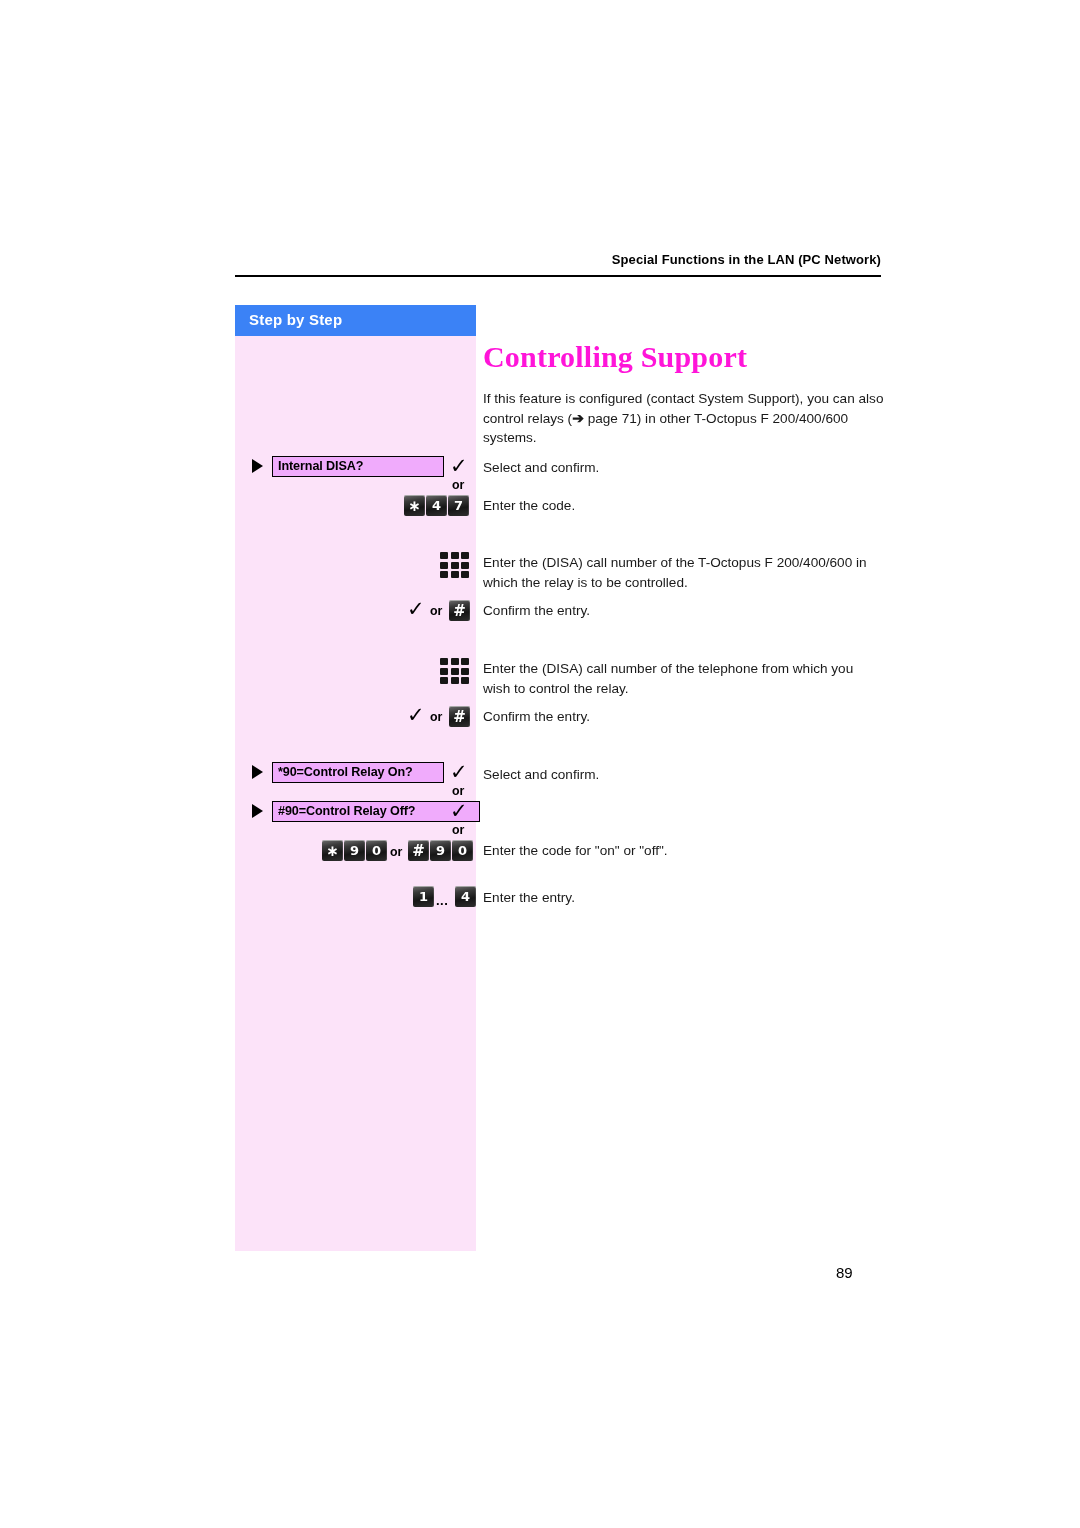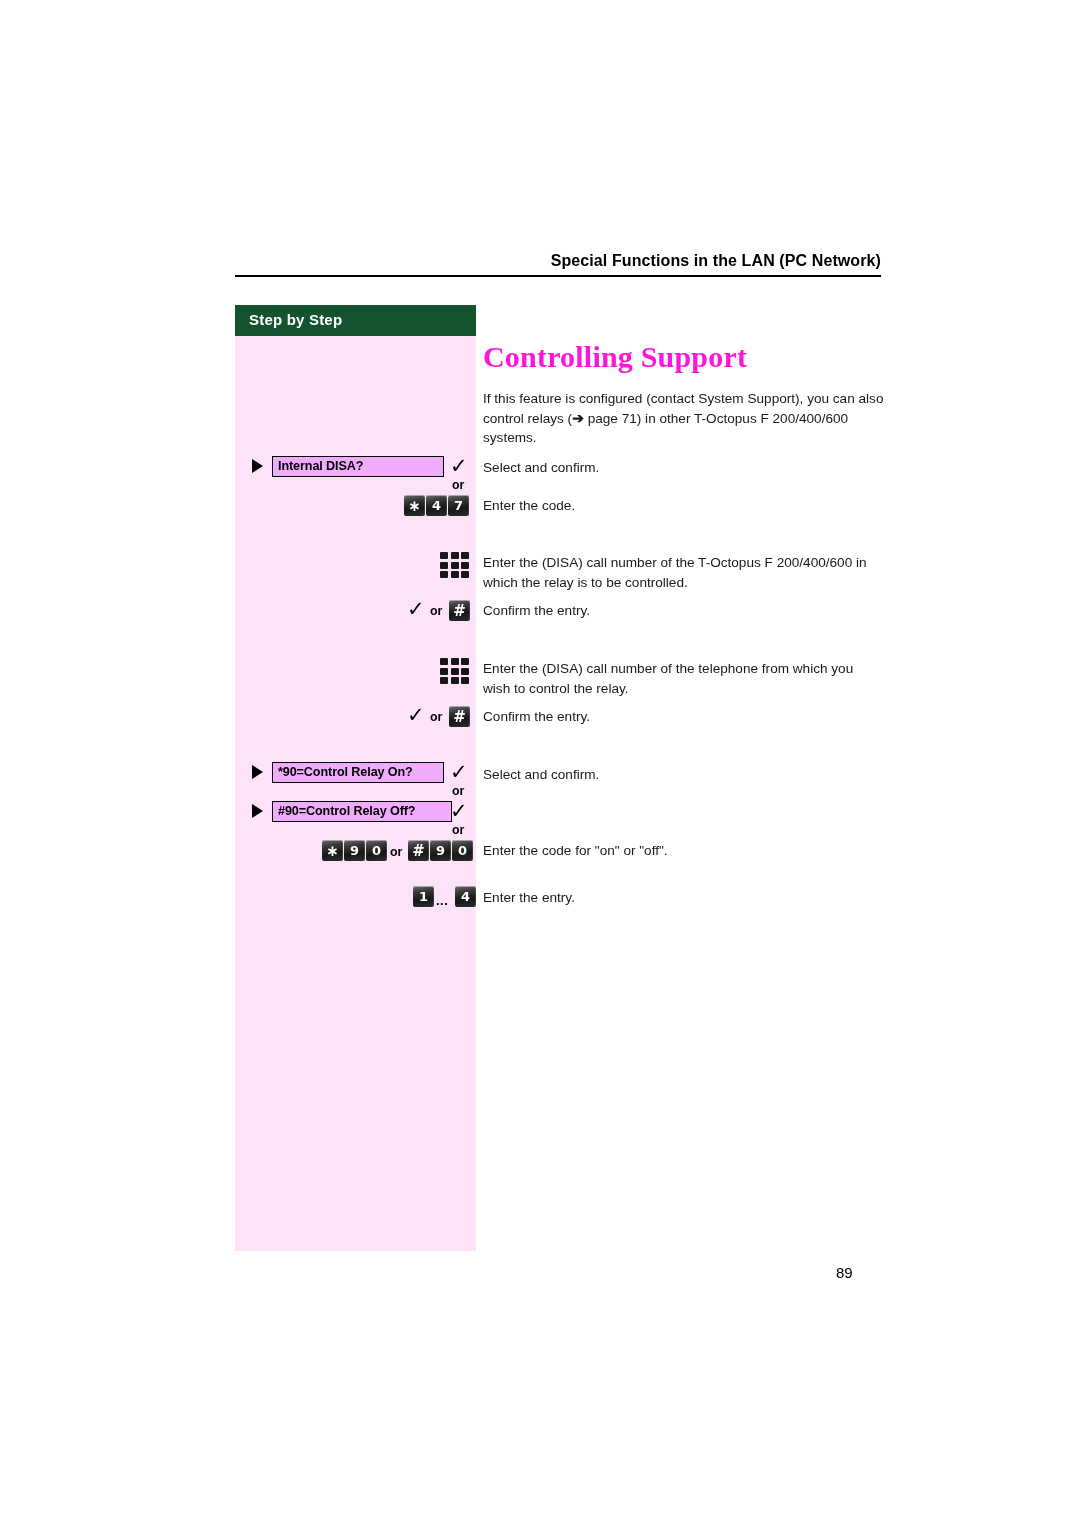--- a/index.html
+++ b/index.html
@@ -15,21 +15,21 @@
     -webkit-font-smoothing: antialiased;
   }
 
   
   #running-header {
     position: absolute;
     left: 235px;
     top: 252px;
     width: 646px;
     text-align: right;
-    font-size: 16px;
+    font-size: 13px;
     font-weight: bold;
     color: #000000;
     letter-spacing: 0.1px;
   }
   #header-rule {
     position: absolute;
     left: 235px;
     top: 275px;
     width: 646px;
     height: 2px;
@@ -44,21 +44,21 @@
     width: 241px;
     height: 946px;
     background: #fce3f9;
   }
   #step-by-step-bar {
     position: absolute;
     left: 0;
     top: 0;
     width: 241px;
     height: 31px;
-    background: #14532d;
+    background: #3b82f6;
     box-sizing: border-box;
   }
   #step-by-step-bar .bar-label {
     position: absolute;
     left: 14px;
     top: 6px;
     font-size: 15px;
     font-weight: bold;
     color: #ffffff;
     letter-spacing: 0.2px;
@@ -255,21 +255,21 @@
 <div class="key hash" style="left:449px; top:706px;">#</div>
 <div class="body-text" style="top:707px;">Confirm the entry.</div>
 
 <div class="row-bullet" style="left:252px; top:765px;"></div>
 <div class="menu-box" style="left:272px; top:762px; width:172px;">*90=Control Relay On?</div>
 <div class="check-glyph" style="left:450px; top:762px;">✓</div>
 <div class="body-text" style="top:765px;">Select and confirm.</div>
 <div class="or-label" style="left:452px; top:784px;">or</div>
 
 <div class="row-bullet" style="left:252px; top:804px;"></div>
-<div class="menu-box" style="left:272px; top:801px; width:180px;">#90=Control Relay Off?</div>
+<div class="menu-box" style="left:272px; top:801px; width:208px;">#90=Control Relay Off?</div>
 <div class="check-glyph" style="left:450px; top:801px;">✓</div>
 <div class="or-label" style="left:452px; top:823px;">or</div>
 
 <div class="key star" style="left:322px; top:840px;">∗</div>
 <div class="key" style="left:344px; top:840px;">9</div>
 <div class="key" style="left:366px; top:840px;">0</div>
 <div class="or-inline" style="left:390px; top:845px;">or</div>
 <div class="key hash" style="left:408px; top:840px;">#</div>
 <div class="key" style="left:430px; top:840px;">9</div>
 <div class="key" style="left:452px; top:840px;">0</div>

